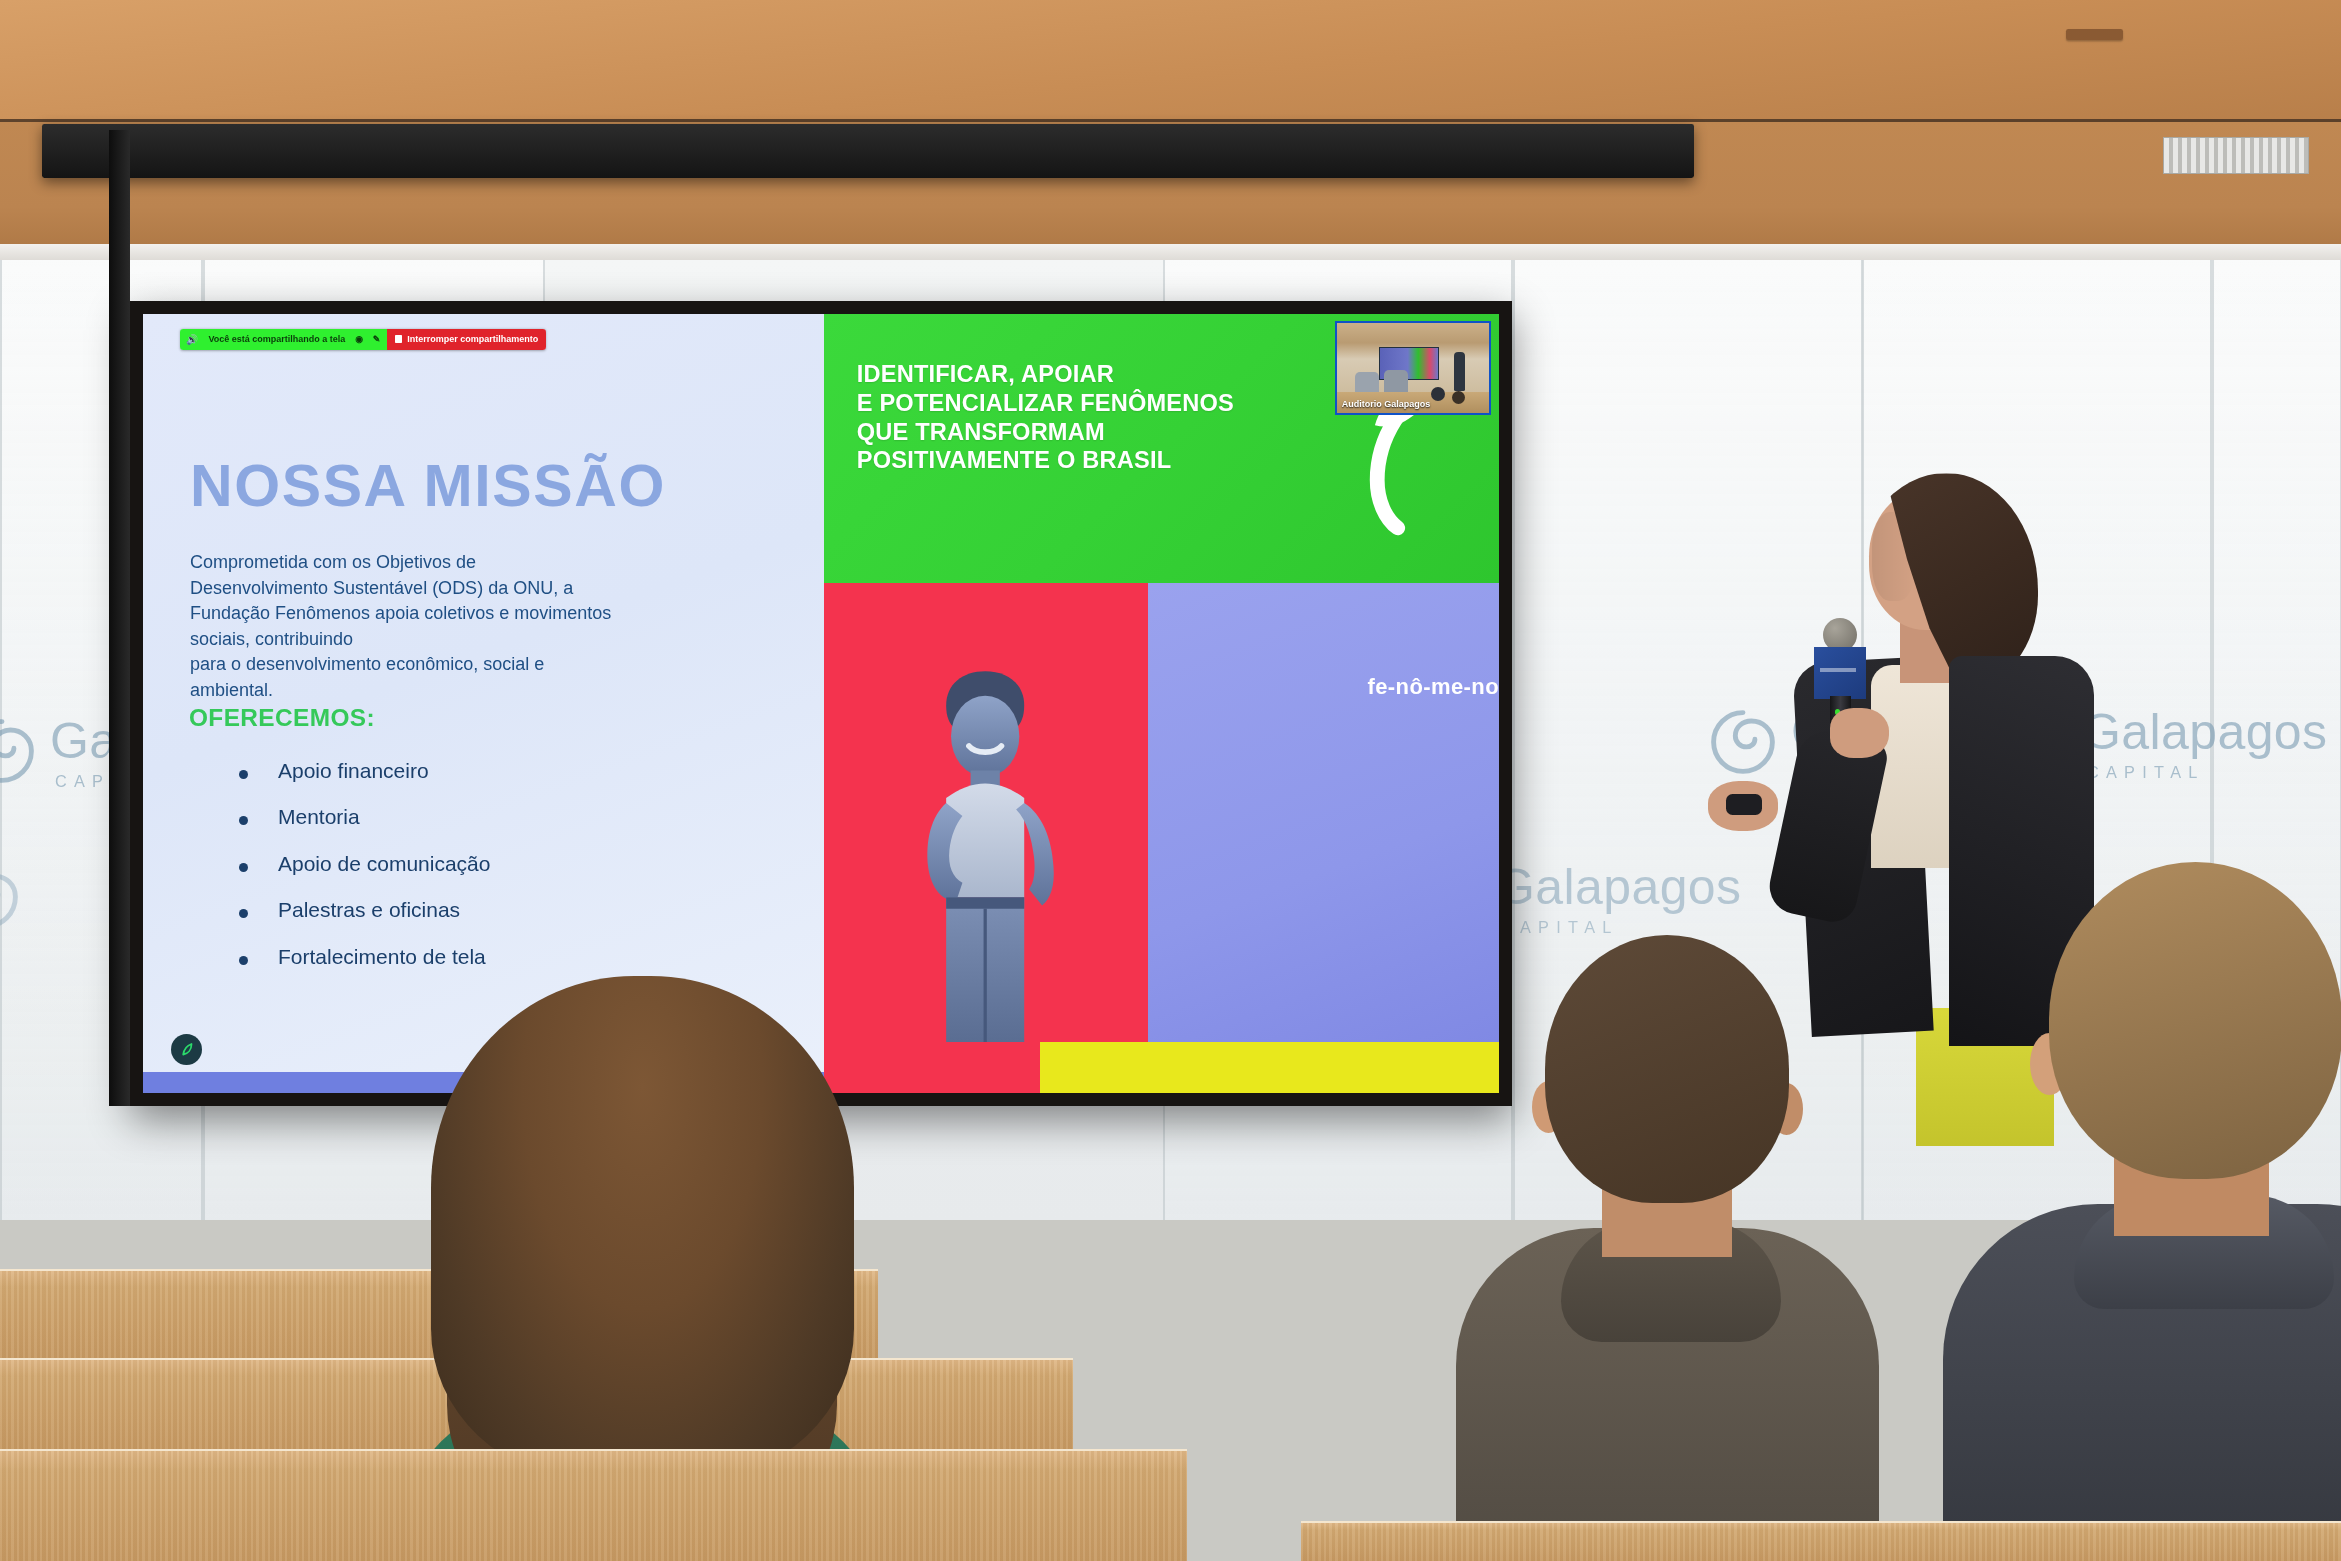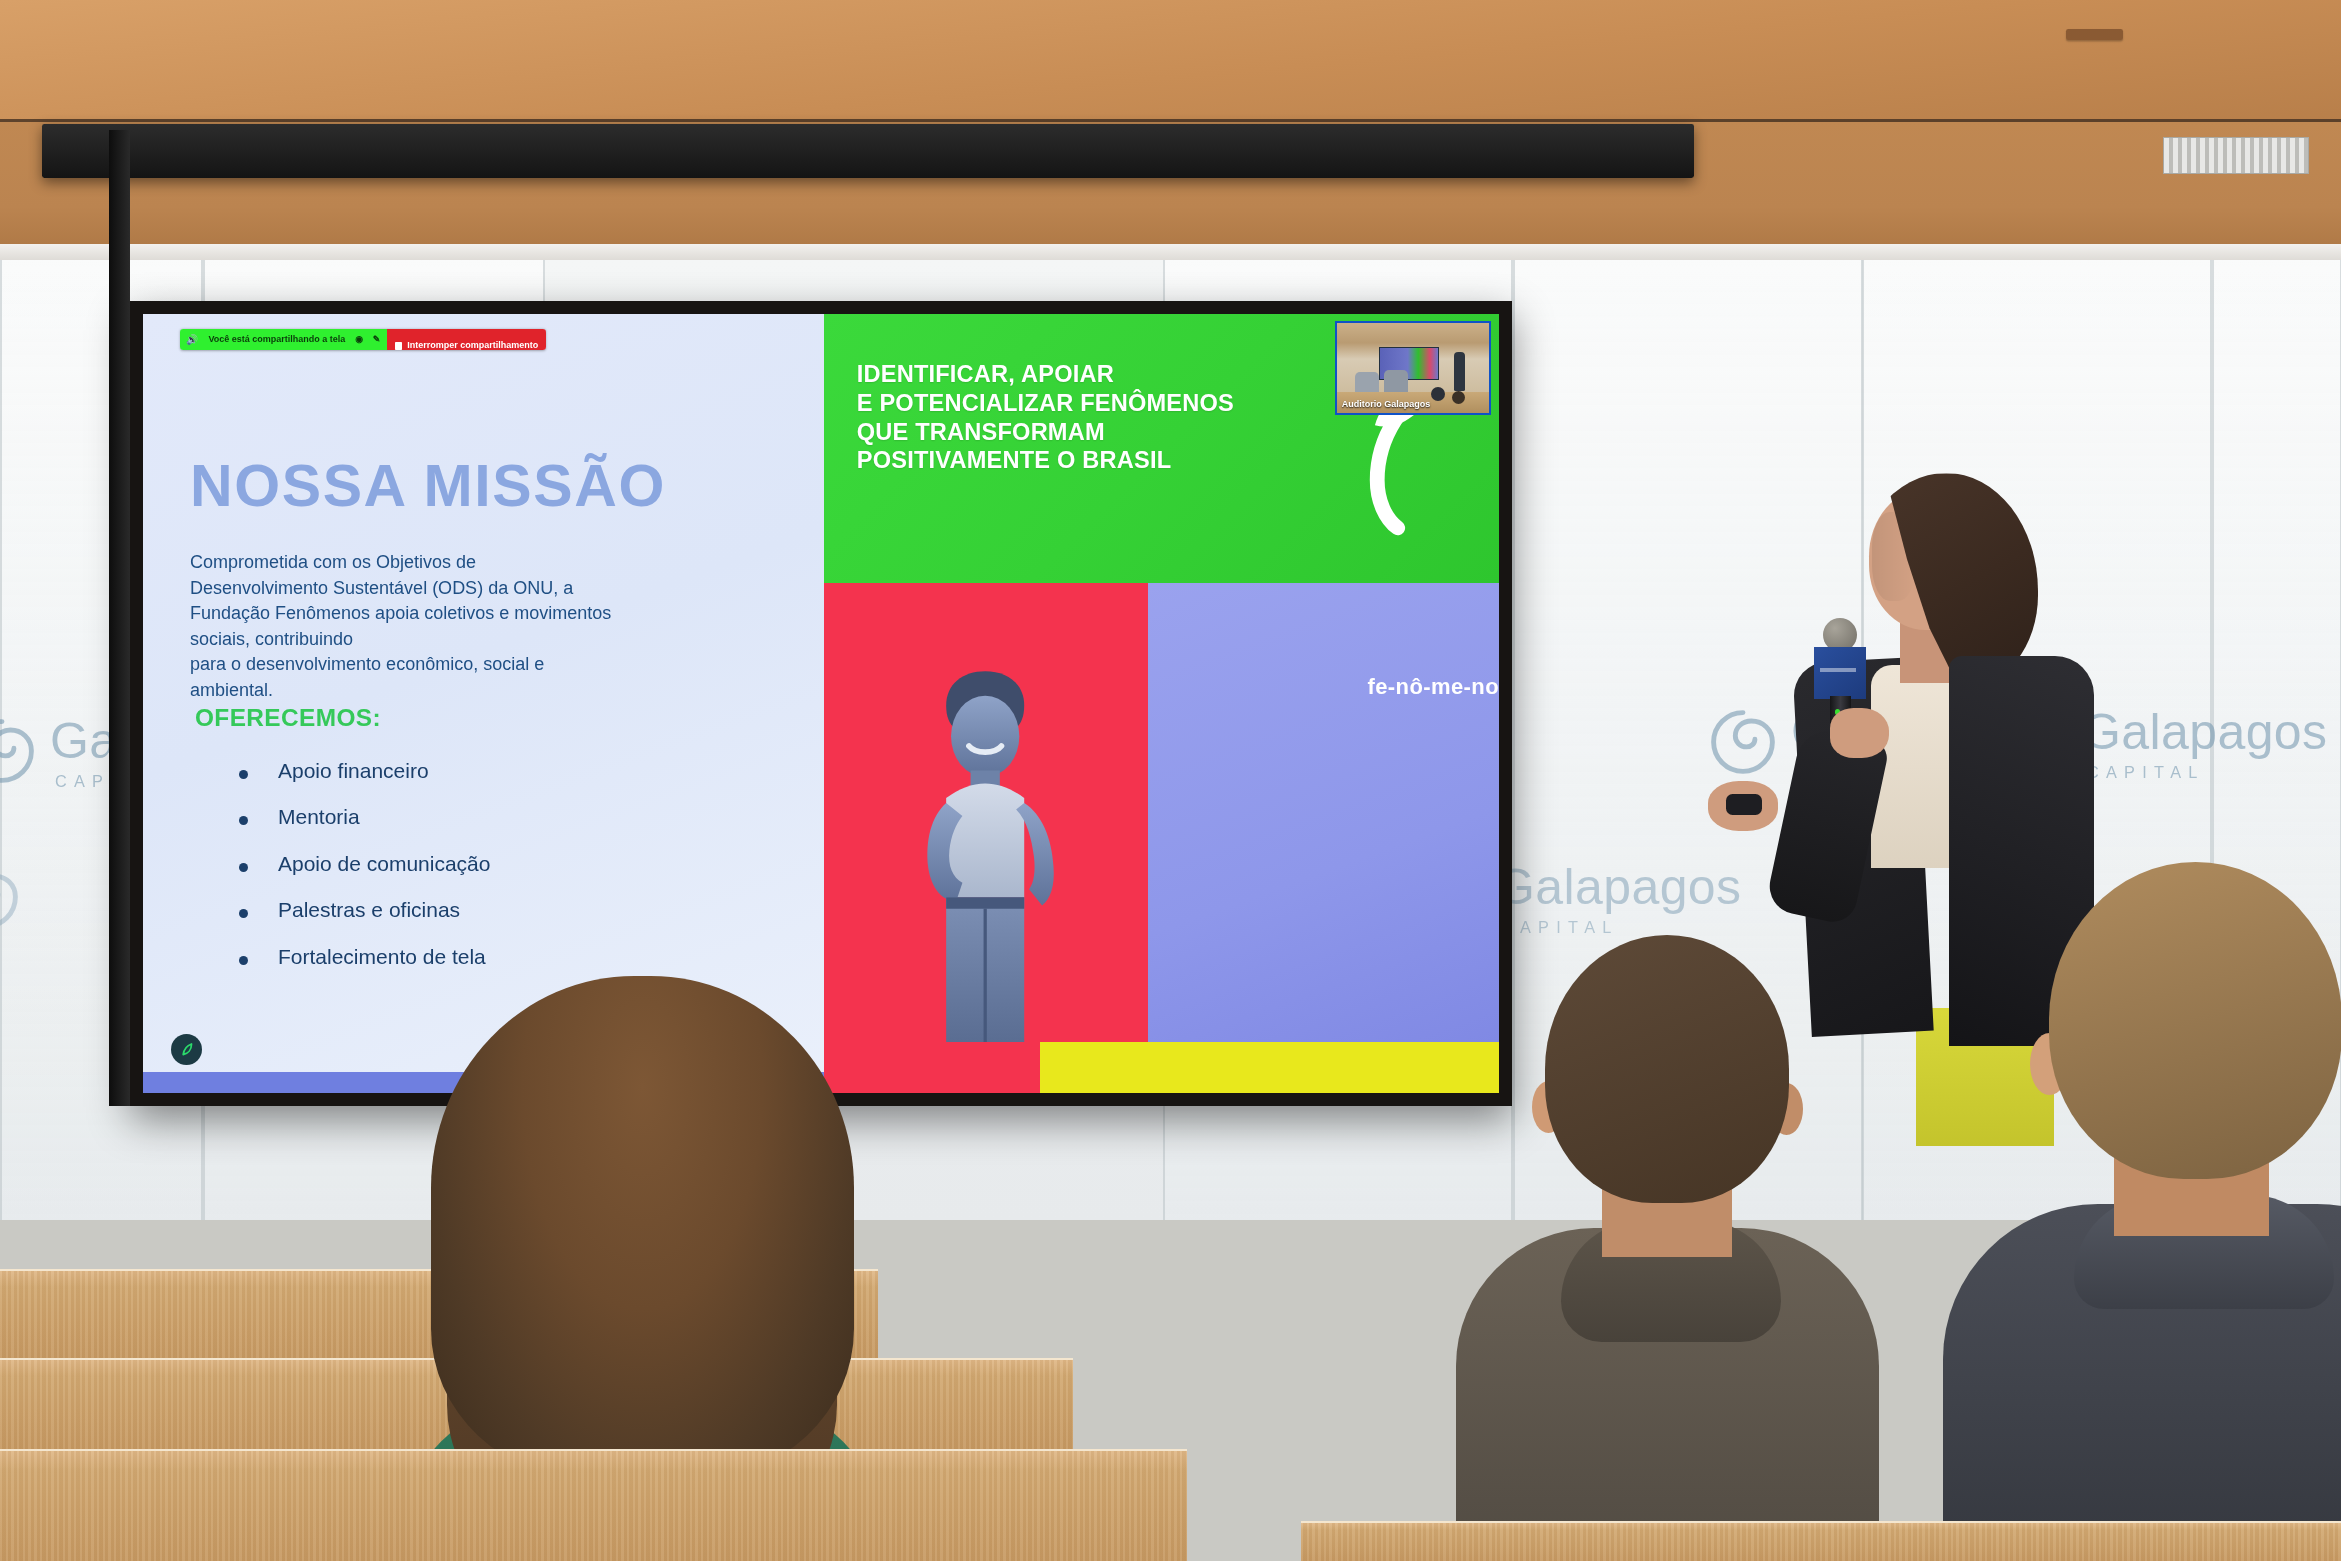--- a/index.html
+++ b/index.html
@@ -85,36 +85,36 @@
     position:absolute; left:37px; top:14.6px; height:21px;
     display:flex; align-items:stretch; border-radius:3.3px; overflow:hidden;
     box-shadow:0 0.8px 2.4px rgba(0,0,0,.3);
   }
   .zb-green {
     background:#2ff02f; color:#0b3d0b; display:flex; align-items:center; gap:9.8px;
     padding:0 6.5px; font-size:9px; font-weight:700; white-space:nowrap;
   }
   .zb-green .dot { font-size:9.8px; }
   .zb-red {
-    background:#e0232b; color:#fff; display:flex; align-items:flex-end; gap:4.9px;
+    background:#e0232b; color:#fff; display:flex; align-items:center; gap:4.9px;
     padding:0 8.1px; font-size:9px; font-weight:700; white-space:nowrap;
   }
   .zb-sq { width:7.3px;height:7.3px;background:#fff;border-radius:0.8px; display:inline-block;}
 
   .slide-title {
     position:absolute; left:47px; top:138px;
     font-size:59px; font-weight:700; letter-spacing:1.6px;
     color:#8ba7e0;
   }
   .slide-para {
     position:absolute; left:47px; top:236px; width:569px;
     font-size:18px; line-height:1.42; color:#1f4f84; white-space:pre-line;
   }
   .slide-sub {
-    position:absolute; left:52px; top:390px;
+    position:absolute; left:46px; top:390px;
     font-size:24.4px; font-weight:700; letter-spacing:0.4px; color:#35c95a;
   }
   .slide-list {
     position:absolute; left:96px; top:446px; list-style:none;
   }
   .slide-list li {
     font-size:21px; color:#1b3f6b; line-height:1.05; margin-bottom:24.4px;
     position:relative; padding-left:39px;
   }
   .slide-list li::before{

